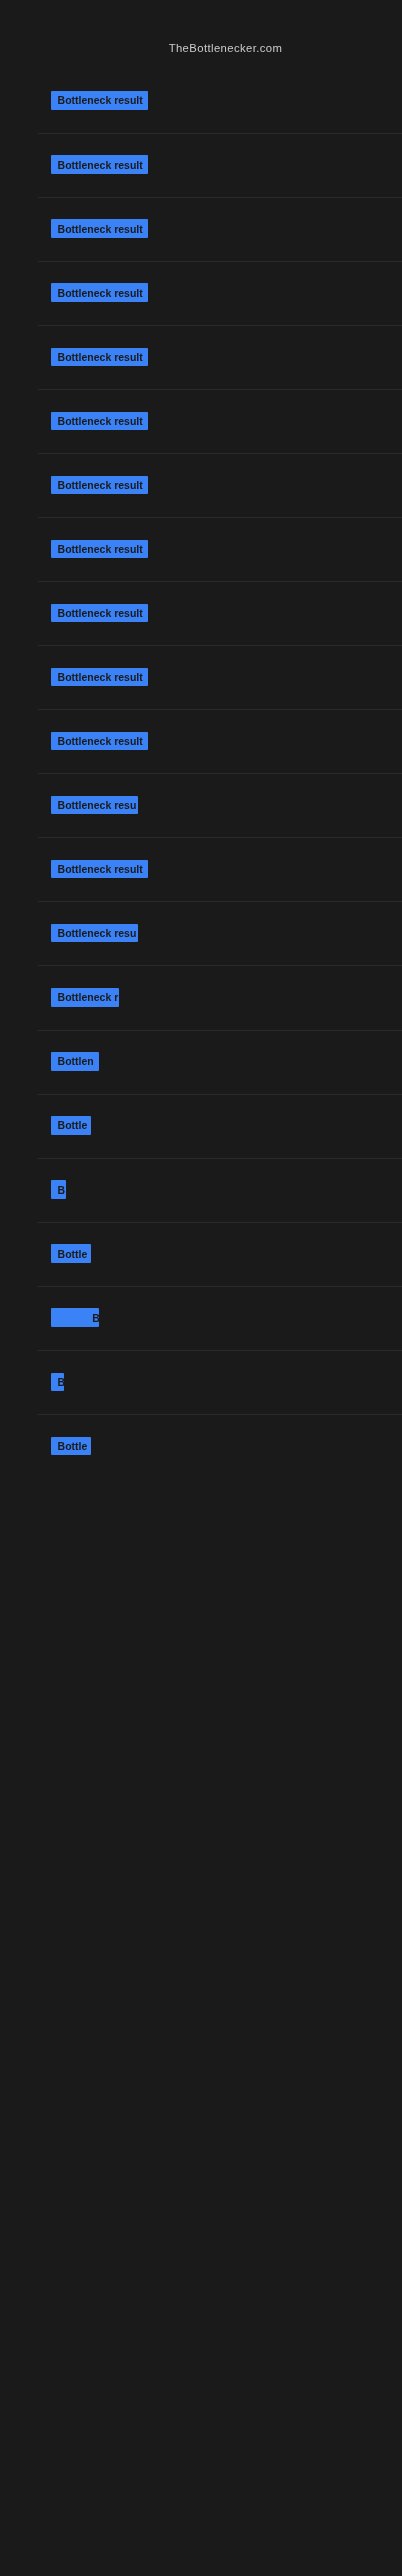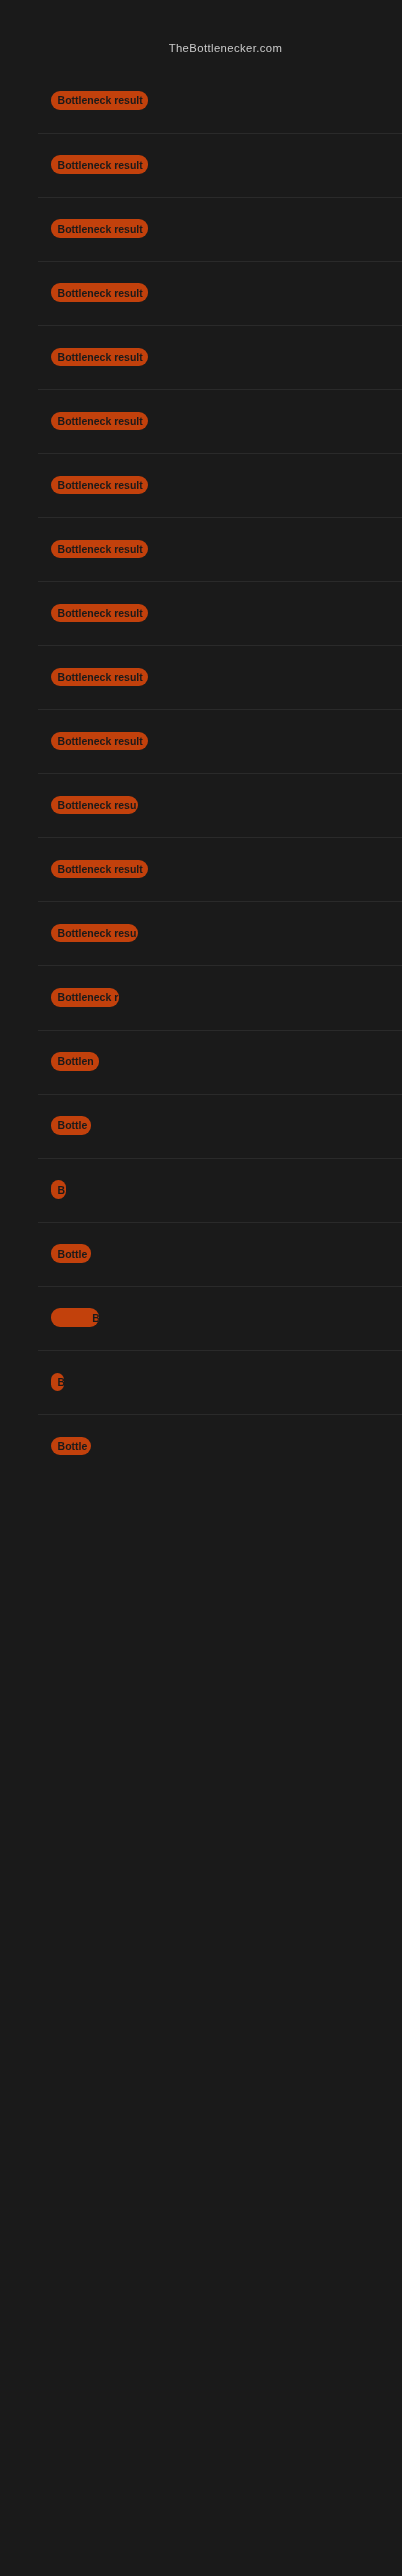--- a/index.html
+++ b/index.html
@@ -19,26 +19,26 @@
     .site-title {
       text-align: center;
       color: #cccccc;
       font-size: 11.3px;
       padding: 6.4px 0 3.2px 0;
       letter-spacing: 0.4px;
     }
 
     .bottleneck-badge {
       display: inline-block;
-      background-color: #c2410c;
+      background-color: #3b82f6;
       color: #1a1a1a;
       font-size: 10.5px;
       font-weight: bold;
       padding: 3.2px 6.4px;
-      border-radius: 9px;
+      border-radius: 1px;
       white-space: nowrap;
       overflow: hidden;
     }
 
     .row {
       margin: 0 0 0 1.6px;
       padding: 9.7px 0 8px 1.6px;
       border-bottom: 0.8px solid #2a2a2a;
     }
 

